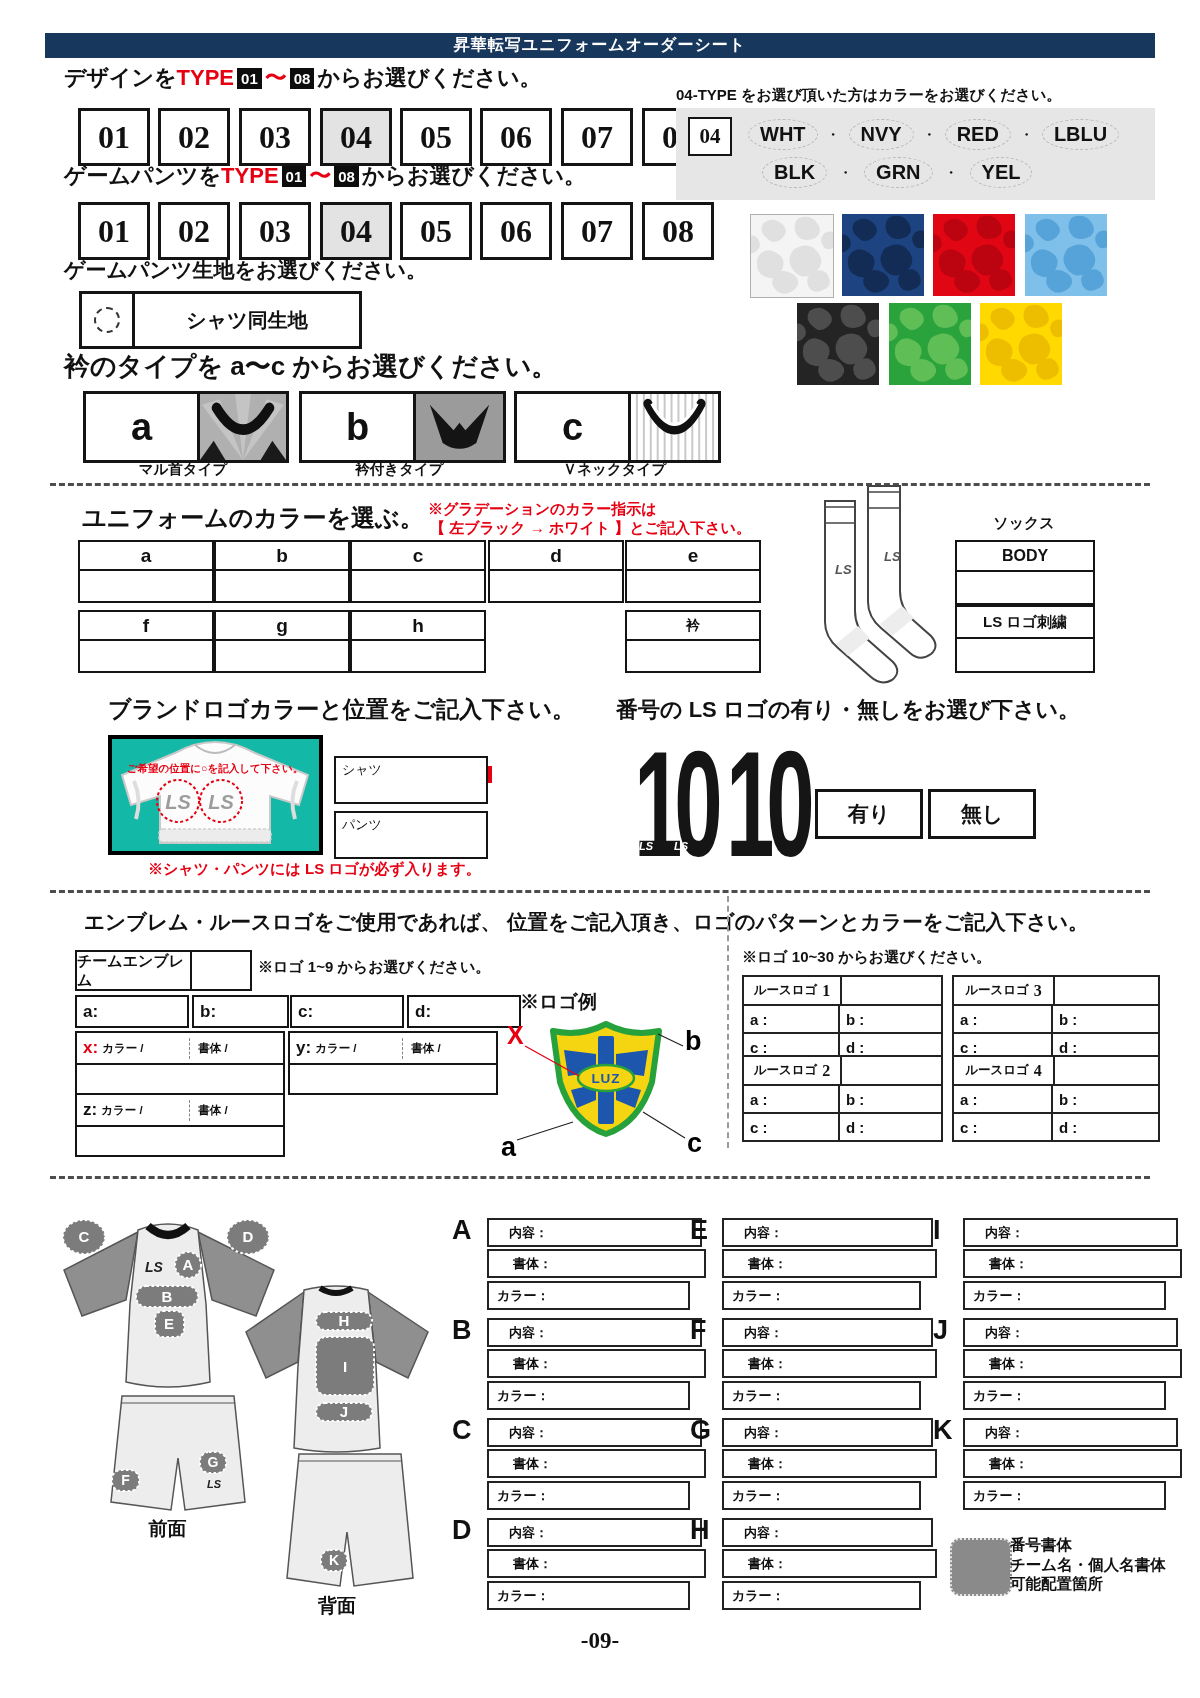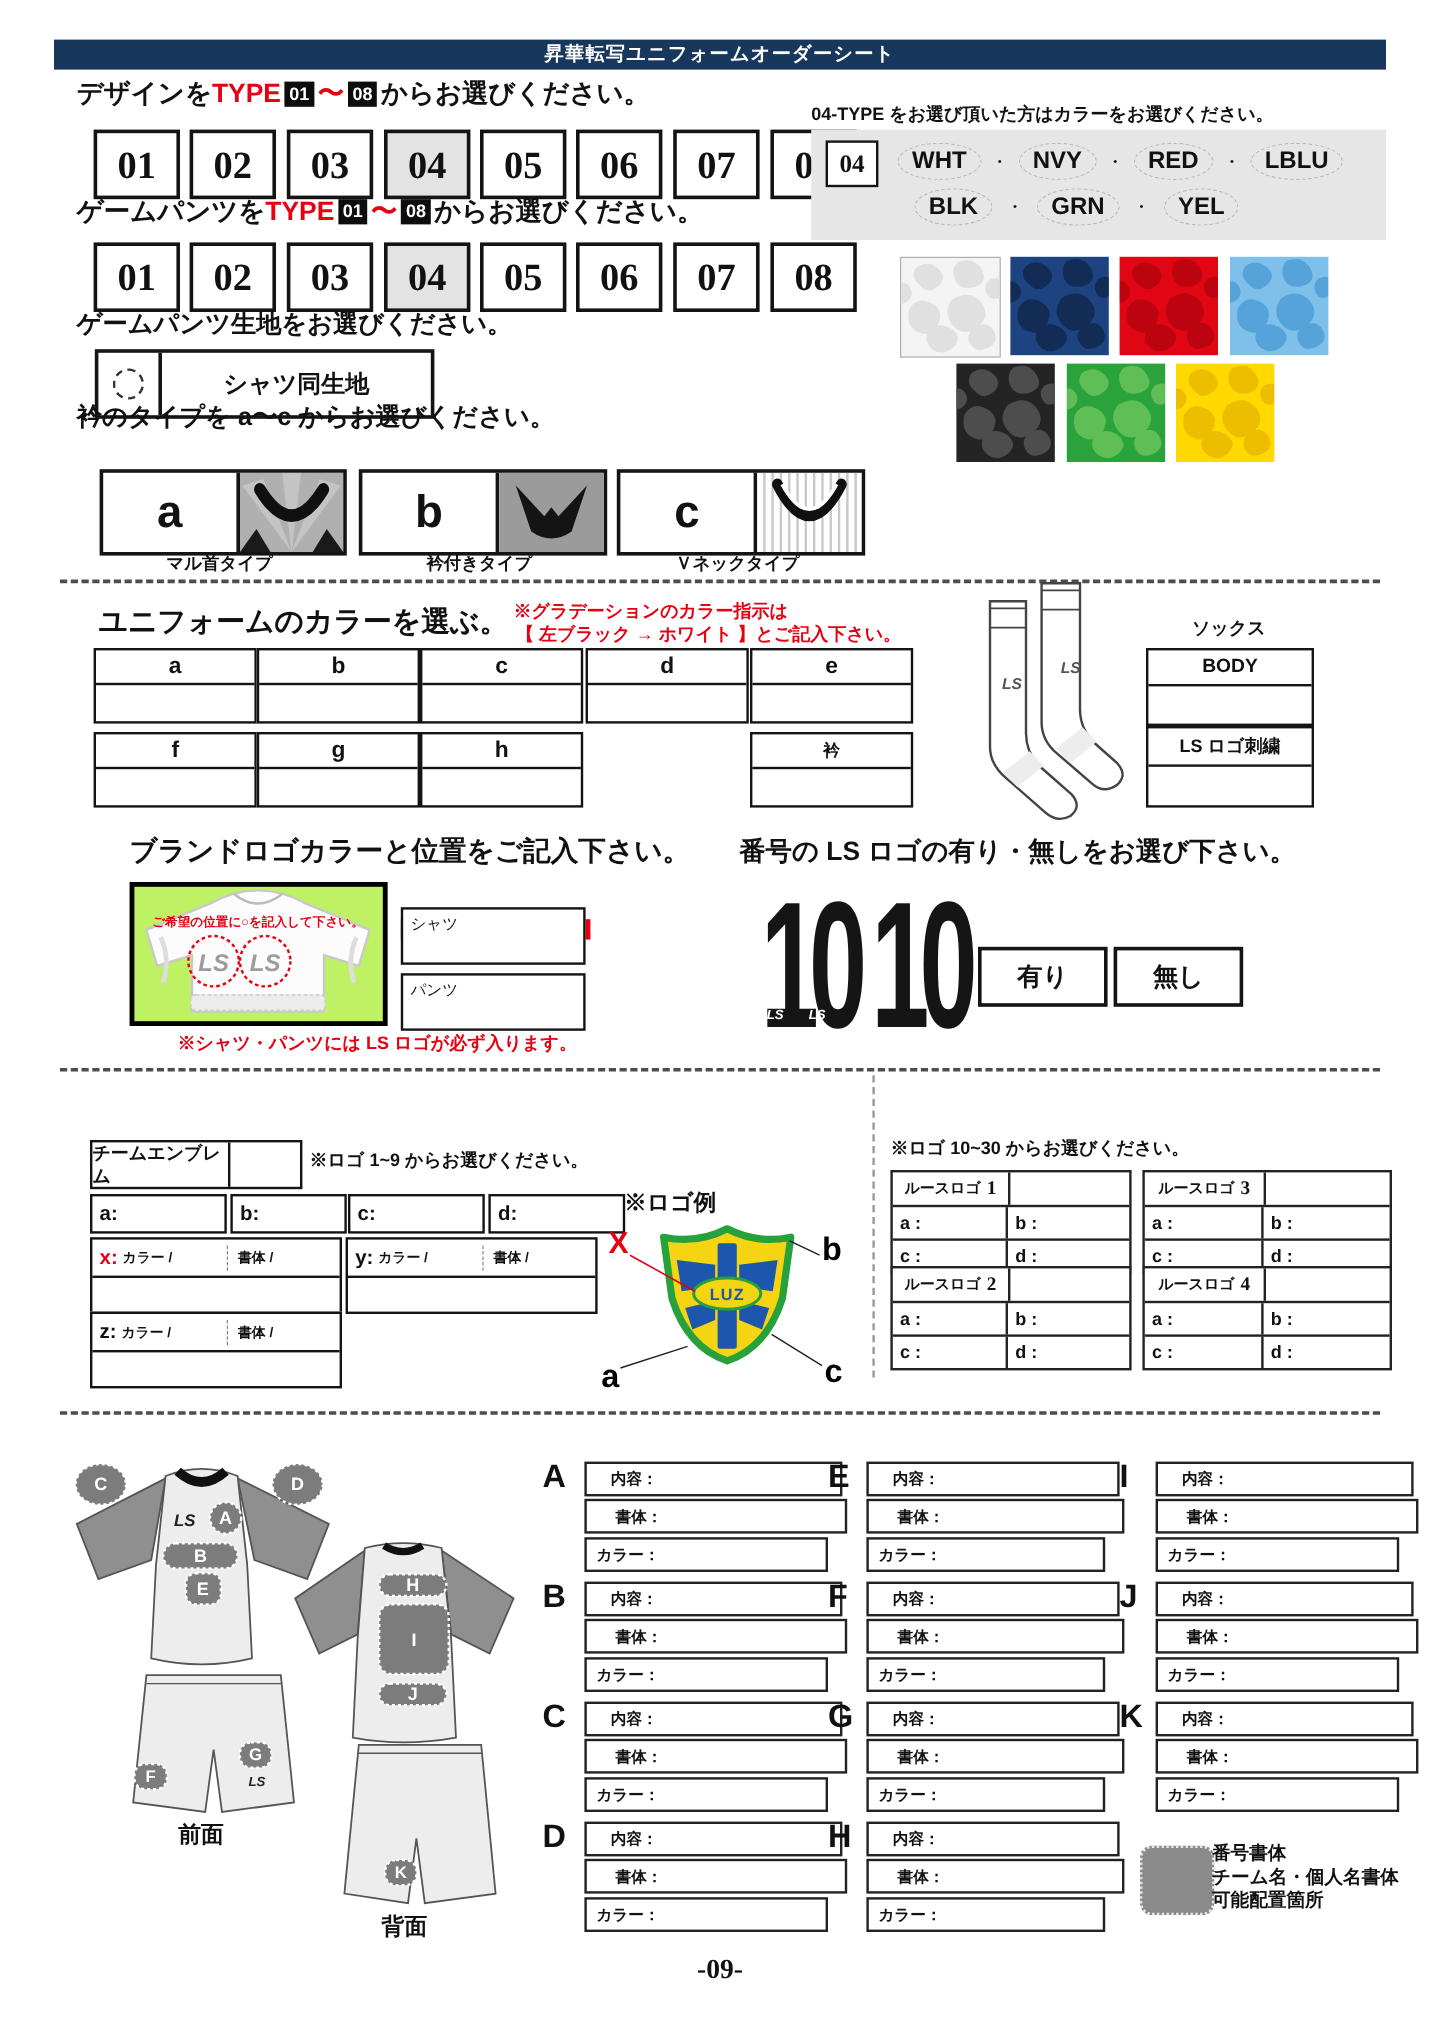--- a/index.html
+++ b/index.html
@@ -179,21 +179,21 @@
   <div class="numbox" style="left:642px;top:202px">08</div>
 
   <div class="abs bold nowrap" style="left:64px;top:256px;font-size:21px">ゲームパンツ生地をお選びください。</div>
   <div class="fabbox" style="left:79px;top:291px;width:277px;height:52px">
     <div class="fcell">
         <span class="fcirc"></span>
       </div>
     <div class="flab">シャツ同生地</div>
   </div>
 
-  <div class="abs bold nowrap" style="left:64px;top:333px;font-size:21px">衿のタイプを a〜c からお選びください。</div>
+  <div class="abs bold nowrap" style="left:64px;top:349px;font-size:26px">衿のタイプを a〜c からお選びください。</div>
 
   <div class="colbox" style="left:83px;top:391px;width:200px;height:66px">
     <div class="colletter">a</div>
     <div class="colimg">
       <svg viewBox="0 0 88 62" width="100%" height="100%" preserveAspectRatio="none">
         <rect width="88" height="62" fill="#b0b0b0"></rect>
         <polygon points="44,62 2,10 20,5" fill="#c4c4c4"></polygon>
           <polygon points="44,62 36,0 52,0" fill="#c4c4c4"></polygon>
           <polygon points="44,62 68,5 86,10" fill="#c4c4c4"></polygon>
         <path d="M17,13 Q44,54 71,13" stroke="#101010" stroke-width="10" fill="none" stroke-linecap="round"></path>
@@ -301,21 +301,21 @@
     <div class="inp" style="height:31px"></div>
     </div>
   <div class="cbox" style="left:955px;top:605px;width:136px">
     <div class="lab" style="height:30px;font-size:15px">LS ロゴ刺繍</div>
     <div class="inp" style="height:32px"></div>
     </div>
 
   <div class="abs bold nowrap" style="left:108px;top:694px;font-size:23px">ブランドロゴカラーと位置をご記入下さい。</div>
   <div class="abs bold nowrap" style="left:616px;top:695px;font-size:22px">番号の LS ロゴの有り・無しをお選び下さい。</div>
 
-  <div class="abs" style="left:108px;top:735px;width:215px;height:120px;border:4px solid #000;background:#bef264;box-sizing:border-box">
+  <div class="abs" style="left:108px;top:735px;width:215px;height:120px;border:4px solid #000;background:#14b8a6;box-sizing:border-box">
     <svg viewBox="0 0 207 111" width="207" height="111">
       <path d="M63,14 Q83,3 103,3 Q123,3 143,14 L196,36 L187,66 L158,57 L158,104 L48,104 L48,57 L19,66 L10,36 Z" fill="#fcfcfc" stroke="#c9c9c9" stroke-width="2"></path>
       <path d="M83,6 Q103,22 123,6" stroke="#bbb" stroke-width="2" fill="none"></path>
       <path d="M22,42 Q30,60 24,80" stroke="#ddd" stroke-width="4" fill="none"></path>
       <path d="M185,42 Q177,60 183,80" stroke="#ddd" stroke-width="4" fill="none"></path>
       <text x="103" y="33" text-anchor="middle" font-size="10.5" font-weight="bold" fill="#e60012">ご希望の位置に○を記入して下さい。</text>
       <circle cx="66" cy="62" r="21" fill="none" stroke="#e60012" stroke-width="2" stroke-dasharray="3 2.5"></circle>
       <circle cx="109" cy="62" r="21" fill="none" stroke="#e60012" stroke-width="2" stroke-dasharray="3 2.5"></circle>
       <text x="66" y="70" text-anchor="middle" font-style="italic" font-weight="bold" font-size="20" fill="#9c9c9c">LS</text>
       <text x="109" y="70" text-anchor="middle" font-style="italic" font-weight="bold" font-size="20" fill="#9c9c9c">LS</text>
@@ -338,20 +338,21 @@
     <span class="bignum" style="left:0">10</span>
     <span class="lsmark" style="left:5px;top:88px">LS</span>
     <span class="lsmark" style="left:40px;top:88px">LS</span>
     <span class="bignum" style="left:92px">10</span>
   </div>
   <div class="btn" style="left:815px;top:789px;width:102px;height:44px">有り</div>
   <div class="btn" style="left:928px;top:789px;width:102px;height:44px">無し</div>
 
   <div class="hdash" style="left:50px;top:890px;width:1100px"></div>
 
+  <div class="abs bold nowrap" style="left:84px;top:908px;font-size:20.5px">エンブレム・ルースロゴをご使用であれば、 位置をご記入頂き、ロゴのパターンとカラーをご記入下さい。</div>
 
   <div class="b2" style="left:75px;top:950px;width:173px;height:37px;display:flex">
     <div class="teamcell" style="width:113px;border-right:2.5px solid #141414;justify-content:center;font-weight:bold;font-size:15px">チームエンブレム</div>
     <div style="flex:1"></div>
   </div>
   <div class="abs bold nowrap" style="left:258px;top:958px;font-size:15px">※ロゴ 1~9 からお選びください。</div>
 
   <div class="b2" style="left:75px;top:995px;width:114px;height:33px;display:flex;align-items:center;font-weight:bold;font-size:17px;padding-left:6px;box-sizing:border-box">a:</div>
   <div class="b2" style="left:192px;top:995px;width:97px;height:33px;display:flex;align-items:center;font-weight:bold;font-size:17px;padding-left:6px;box-sizing:border-box">b:</div>
   <div class="b2" style="left:290px;top:995px;width:114px;height:33px;display:flex;align-items:center;font-weight:bold;font-size:17px;padding-left:6px;box-sizing:border-box">c:</div>

